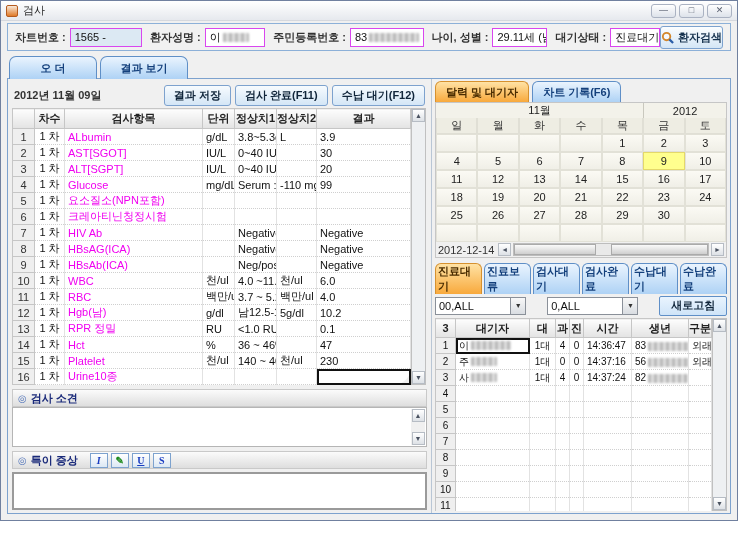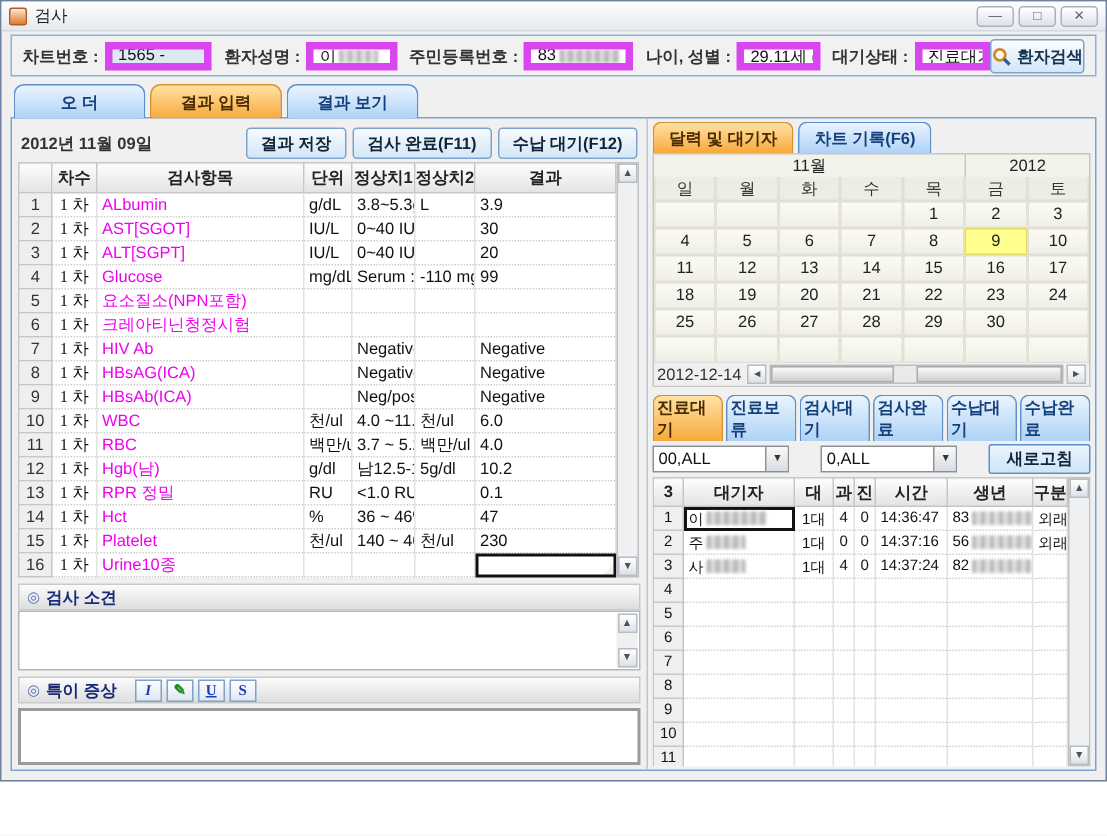--- a/index.html
+++ b/index.html
@@ -24,21 +24,21 @@
   .menubar { height:26px; flex:0 0 26px; display:flex; align-items:center; padding-left:4px;
              background:linear-gradient(#fcfcfc,#ebebeb); border-bottom:1px solid #c9c9c9; }
   .menu-grip { width:3px; height:16px; border-left:2px dotted #a7b0bd; margin:0 6px 0 2px; }
   .menu-item { padding:0 11px; color:#15202e; font-weight:bold; cursor:default; }
 
   
   .patient-bar { flex:0 0 28px; margin:2px 6px 0 6px; border:1px solid #8cb0d8; background:#f1f1f1;
                  display:flex; align-items:center; padding:0 7px; white-space:nowrap; }
   .p-label { font-weight:bold; color:#333; margin:0 4px 0 8px; }
   .p-label:first-child { margin-left:0; }
-  .field { height:19px; border:5px solid #d946ef; background:#fff; padding:0 4px;
+  .field { height:19px; border:1px solid #d946ef; background:#fff; padding:0 4px;
            display:inline-flex; align-items:center; color:#111; overflow:hidden; }
   .f-chart { width:104px; background:#dce9f3; }
   .f-name  { width:86px; }
   .f-ssn   { width:106px; }
   .f-age   { width:78px; }
   .f-status{ width:70px; }
   .mask { display:inline-block; height:9px; margin-left:2px; border-radius:1px;
           background:repeating-linear-gradient(90deg,#b9b9b9 0 3px,#dedede 3px 6px);
           filter:blur(1.2px); vertical-align:middle; }
   .m-sm { width:26px; } .m-md { width:40px; } .m-lg { width:54px; }
@@ -70,21 +70,21 @@
 
   
   .res-wrap { flex:0 0 277px; display:flex; align-items:stretch; }
   table { border-collapse:collapse; table-layout:fixed; background:#fff;border-radius:18px; }
   .res-table { width:399px; }
   th { height:20px; background:linear-gradient(#fdfdfd,#e3e3e3); border:1px solid #c6c6c6;
        font-weight:bold; color:#222; overflow:hidden; white-space:nowrap; }
   td { height:16px; border-left:1px solid #e2e2e2; border-right:1px solid #e2e2e2;
        border-bottom:1px dotted #cfcfcf; padding:0 3px; white-space:nowrap; overflow:hidden; color:#111; }
   .c-no { background:#efefef; border:1px solid #c6c6c6; text-align:center; color:#333; }
-  .c-round { text-align:center;font-family:Liberation Serif, serif; }
+  .c-round { text-align:center; }
   .c-item { color:#f000f0; }
   .cell-sel { outline:2px solid #111; outline-offset:-2px; }
 
   .v-scroll { width:15px; background:#eef0f2; border:1px solid #c0c0c0; display:flex;
               flex-direction:column; align-items:center; justify-content:space-between; }
   .sc-btn { width:13px; height:13px; background:linear-gradient(#fff,#dde1e6); border:1px solid #b6bcc4;
             font-size:7px; color:#4a5260; display:flex; align-items:center; justify-content:center; }
   .h-scroll { flex:1; height:13px; border:1px solid #bdbdbd; background:#e9e9e9;
               display:flex; align-items:stretch; }
   .h-thumb { background:linear-gradient(#fafafa,#cfcfcf); border:1px solid #aaa; }
@@ -197,21 +197,20 @@
         <circle cx="6" cy="6" r="4" fill="#f6f9fc" stroke="#d4872a" stroke-width="2"></circle>
         <line x1="9" y1="9" x2="13" y2="13" stroke="#2b5ea8" stroke-width="2.4"></line>
       </svg>
       <span>환자검색</span>
     </span>
   </div>
 
   <div class="main-tabs">
 
   <span class="tab">오  더</span>
-      <span class="tab active">결과 입력</span>
       <span class="tab">결과 보기</span>
     </div>
 
   <div class="content">
 
     <div class="left-pane">
 
       <div class="left-header">
         <span class="date-label">2012년 11월 09일</span>
         <span class="btns">

